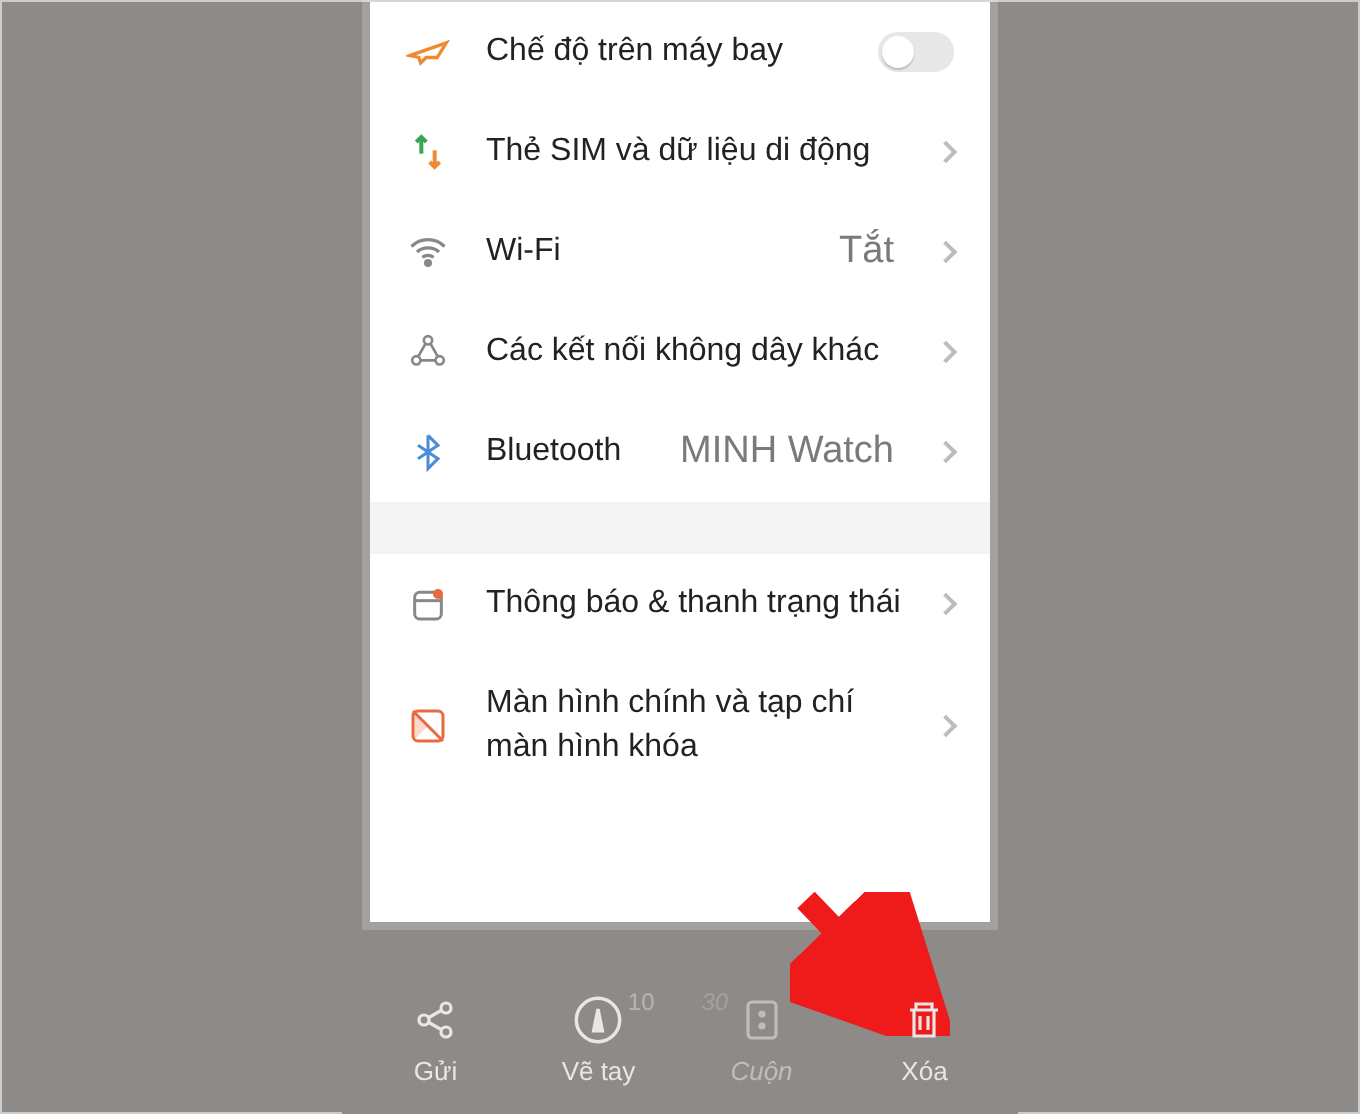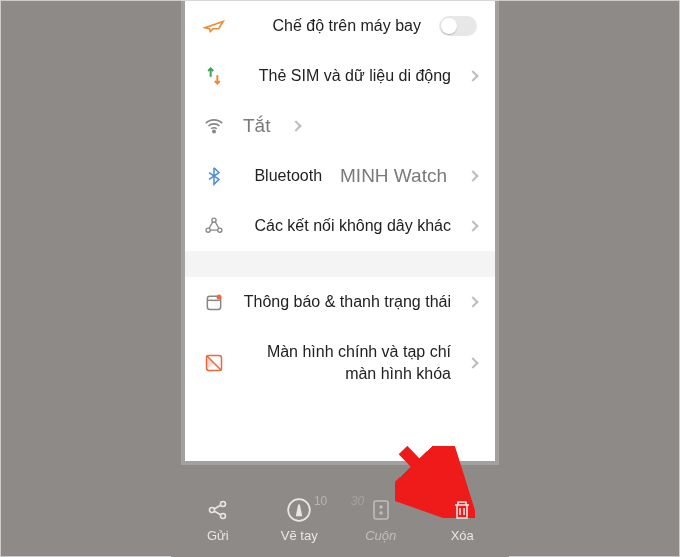--- a/index.html
+++ b/index.html
@@ -26,21 +26,20 @@
     background: #fff;
     box-shadow: 0 0 0 4px rgba(255,255,255,.2);
   }
   .row {
     display: flex;
     align-items: center;
     padding: 14px 18px 14px 18px;
     gap: 18px;
     color: #222;
     font-size: 15px;
-    text-align: right;
   }
   .row .icon {
     width: 22px; height: 22px;
     display: flex; align-items: center; justify-content: center;
     flex-shrink: 0;
   }
   .row .label { flex: 1; line-height: 1.35; font-size: 16px; }
   .row .value { font-size: 19px; color: #7a7a7a; margin-right: 4px; }
   .row .chev { width: 8px; height: 8px; border-top: 2px solid #bdbdbd; border-right: 2px solid #bdbdbd; transform: rotate(45deg); flex-shrink: 0; }
   .toggle {
@@ -116,45 +115,46 @@
 
       <div class="row">
         <span class="icon">
           <svg viewBox="0 0 24 24" width="22" height="22" fill="none" stroke="#888" stroke-width="1.8">
             <path d="M3 9 C8 4 16 4 21 9"></path>
               <path d="M6 12 C9 9 15 9 18 12"></path>
               <path d="M9 15 C10.5 13.5 13.5 13.5 15 15"></path>
             <circle cx="12" cy="18" r="1.3" fill="#888"></circle>
           </svg>
         </span>
+        <span class="label">Wi-Fi</span>
         <span class="value">Tắt</span>
-        <span class="chev"></span>
-      </div>
-
-      <div class="row">
-        <span class="icon">
-          <svg viewBox="0 0 24 24" width="20" height="20" fill="none" stroke="#4a8dd6" stroke-width="1.8">
-            <path d="M12 2 L12 22 L18 16 L6 8 M12 2 L18 8 L6 16"></path>
-          </svg>
-        </span>
-        <span class="label">Bluetooth</span>
-        <span class="value">MINH Watch</span>
         <span class="chev"></span>
       </div>
 
       <div class="row">
         <span class="icon">
           <svg viewBox="0 0 24 24" width="20" height="20" fill="none" stroke="#888" stroke-width="1.6">
             <circle cx="12" cy="5" r="2.5"></circle>
               <circle cx="5" cy="17" r="2.5"></circle>
               <circle cx="19" cy="17" r="2.5"></circle>
             <path d="M10.5 7 L6 15 M13.5 7 L18 15 M7.5 17 L16.5 17"></path>
           </svg>
         </span>
         <span class="label">Các kết nối không dây khác</span>
+        <span class="chev"></span>
+      </div>
+
+      <div class="row">
+        <span class="icon">
+          <svg viewBox="0 0 24 24" width="20" height="20" fill="none" stroke="#4a8dd6" stroke-width="1.8">
+            <path d="M12 2 L12 22 L18 16 L6 8 M12 2 L18 8 L6 16"></path>
+          </svg>
+        </span>
+        <span class="label">Bluetooth</span>
+        <span class="value">MINH Watch</span>
         <span class="chev"></span>
       </div>
 
       <div class="section-gap"></div>
 
       <div class="row">
         <span class="icon">
           <svg viewBox="0 0 24 24" width="20" height="20" fill="none" stroke="#888" stroke-width="1.8">
             <rect x="4" y="5" width="16" height="16" rx="3"></rect>
               <path d="M4 10 L20 10"></path>

